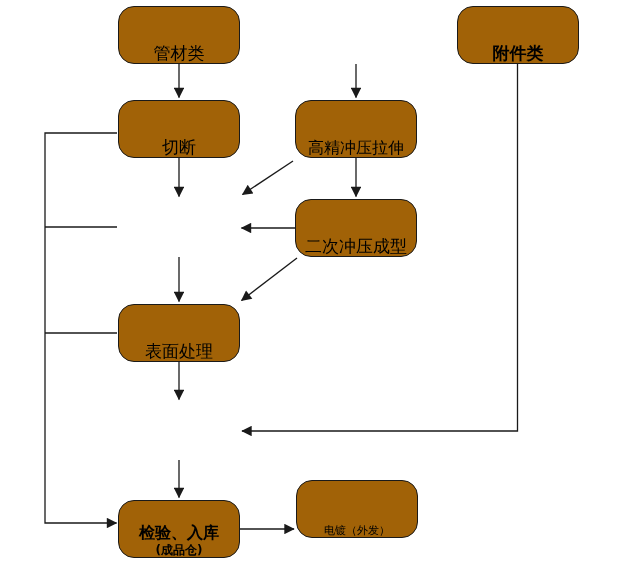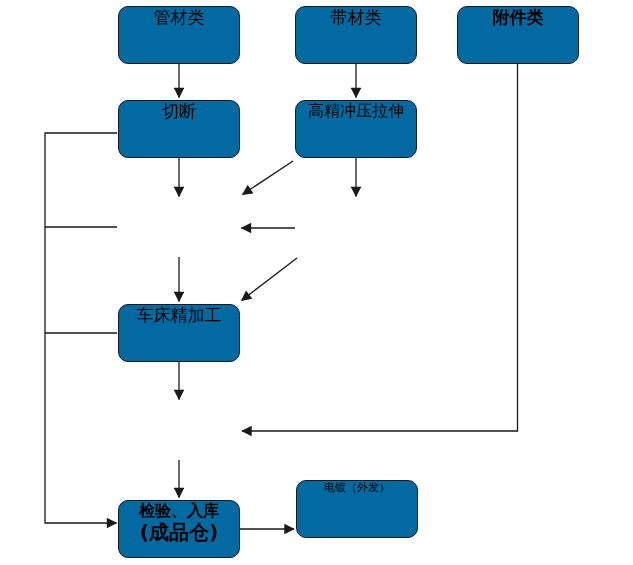--- a/index.html
+++ b/index.html
@@ -26,34 +26,34 @@
   .edges line, .edges polyline {
     stroke: #1a1a1a;
     stroke-width: 1.3;
     fill: none;
   }
   .node {
     position: absolute;
     box-sizing: border-box;
     width: 122px;
     height: 58px;
-    background: #0369a1;
+    background: #a16207;
     border: 1.4px solid #1a1a1a;
-    border-radius: 10px;
+    border-radius: 16px;
     display: flex;
     flex-direction: column;
     align-items: center;
-    justify-content: flex-start;
+    justify-content: flex-end;
     text-align: center;
     font-size: 17px;
     line-height: 1.2;
     white-space: nowrap;
   }
   .node .sublabel {
-    font-size: 20px;
+    font-size: 12px;
   }
   .node-pipe      { left: 118px; top: 6px; }
   .node-strip     { left: 295px; top: 6px; }
   .node-accessory { left: 457px; top: 6px; font-weight: bold; }
   .node-cut       { left: 118px; top: 100px; }
   .node-stamp     { left: 295px; top: 100px; font-size: 16px; }
   .node-lathe     { left: 118px; top: 199px; }
   .node-second    { left: 295px; top: 199px; }
   .node-surface   { left: 118px; top: 304px; }
   .node-assembly  { left: 118px; top: 402px; }
@@ -90,40 +90,40 @@
 
     <polyline points="117,133 45,133 45,523 116.5,523" marker-end="url(#arrow)"></polyline>
     <line x1="45" y1="227" x2="117" y2="227"></line>
     <line x1="45" y1="333" x2="117" y2="333"></line>
   </svg>
 
   <div class="node node-pipe">
     <span>管材类</span>
   </div>
 
-  <div class="node node-strip">
-    <span>带材类</span>
-  </div>
 
   <div class="node node-accessory">
     <span>附件类</span>
   </div>
 
   <div class="node node-cut">
     <span>切断</span>
   </div>
 
   <div class="node node-stamp">
     <span>高精冲压拉伸</span>
   </div>
 
 
+  <div class="node node-second">
+    <span>二次冲压成型</span>
+  </div>
 
   <div class="node node-surface">
-    <span>车床精加工</span>
+    <span>表面处理</span>
   </div>
 
 
   <div class="node node-inspect">
     <span>检验、入库</span>
     <span class="sublabel">(成品仓)</span>
   </div>
 
   <div class="node node-plating">
     <span>电镀（外发）</span>

